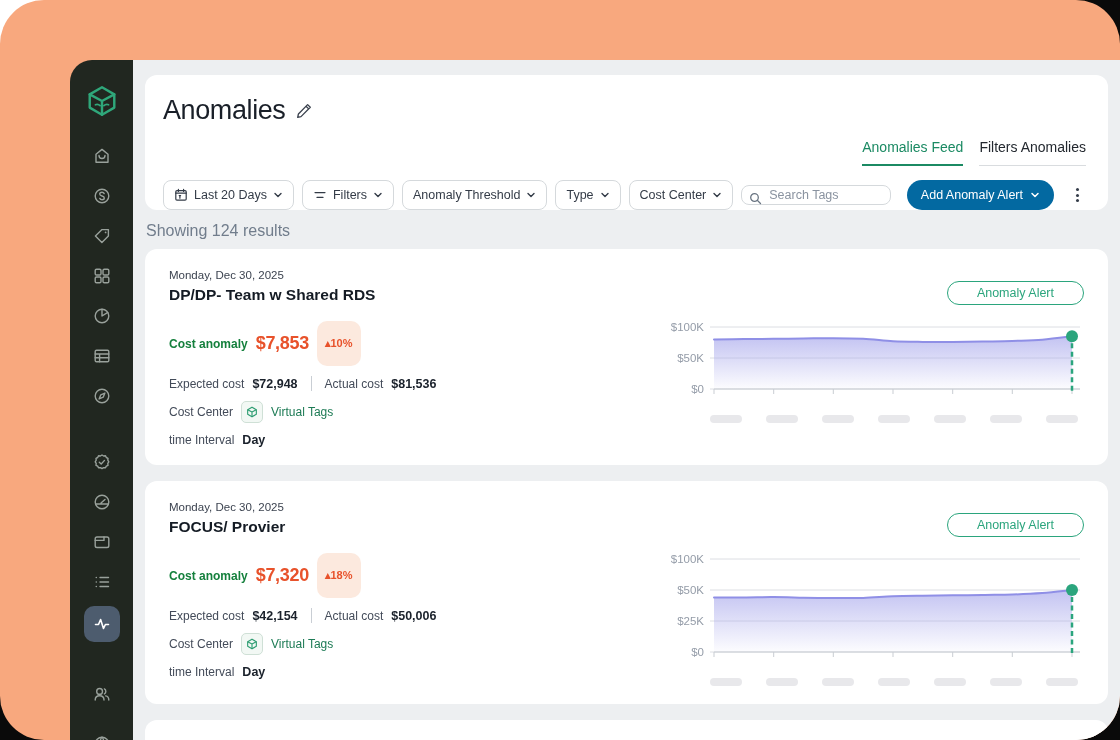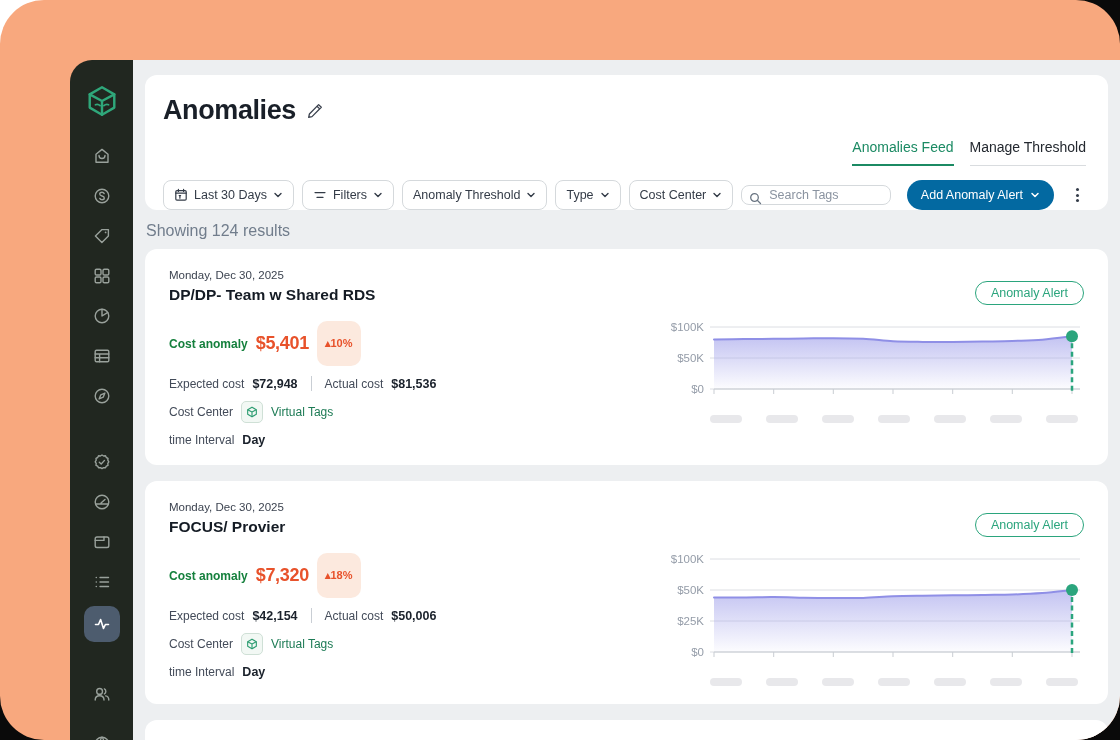--- a/index.html
+++ b/index.html
@@ -22,21 +22,21 @@
   .nav-group.g2{margin-top:46px;}
   .nav-item{width:20px;height:20px;display:flex;align-items:center;justify-content:center;cursor:pointer;}
   .nav-item.active{width:36px;height:36px;background:#4D5C6E;border-radius:10px;margin-top:-6px;}
   .nav-users{margin-top:42px;}
   .nav-globe{margin-top:30px;}
   
   .main{flex:1;background:#EDEFF1;padding:15px 12px 0 12px;display:flex;flex-direction:column;overflow:hidden;}
   .panel{background:#fff;border-radius:12px;}
   .header-card{padding:20px 22px 0 18px;height:165px;box-sizing:border-box;}
   .page-title-row{display:flex;align-items:center;gap:10px;}
-  h1{margin:0;font-size:27px;font-weight:700;color:#191F28;letter-spacing:-0.4px;}
+  h1{margin:0;font-size:27px;font-weight:400;color:#191F28;letter-spacing:-0.4px;}
   .tabs{display:flex;gap:16px;margin-top:13px;justify-content:flex-end;}
   .tab{font-size:14px;padding-bottom:9px;cursor:pointer;}
   .tab.active{color:#1B8A63;border-bottom:2px solid #1B8A63;font-weight:500;}
   .tab.inactive{color:#23282F;border-bottom:1px solid #D9DCDF;}
   .filter-row{display:flex;align-items:center;gap:8px;margin-top:14px;}
   .chip{display:flex;align-items:center;gap:6px;height:28px;padding:0 10px;border:1px solid #D5D9DC;border-radius:8px;background:#fff;font-size:12.5px;color:#333B47;cursor:pointer;white-space:nowrap;}
   .search-box{position:relative;}
   .search-box input{height:20px;width:150px;box-sizing:border-box;border:1px solid #D5D9DC;border-radius:8px;padding:0 8px 0 27px;font-size:12.5px;color:#333B47;outline:none;font-family:"Liberation Sans",sans-serif;}
   .search-box input::placeholder{color:#8A93A0;}
   .search-box svg{position:absolute;left:8px;top:7px;}
@@ -52,21 +52,21 @@
   .row{display:flex;align-items:center;gap:8px;margin-top:10px;font-size:12px;color:#434B59;}
   .row.first{margin-top:17px;}
   .lbl-strong{font-weight:700;color:#15803d;}
   .anomaly-val{font-size:18px;font-weight:700;color:#E8522B;letter-spacing:-0.3px;}
   .pct-pill{background:#FCE9DE;color:#E8522B;font-size:11px;font-weight:700;padding:16px 8px;border-radius:10px;}
   .val{font-weight:700;color:#1A212B;font-size:12.5px;}
   .vdiv{width:1px;height:15px;background:#C9CED4;margin:0 5px;}
   .cc-chip{width:20px;height:20px;border:1px solid #CFE0D6;background:#F2F8F4;border-radius:5px;display:flex;align-items:center;justify-content:center;}
   .cc-val{color:#1D7B55;font-size:12px;}
   .right-col{position:relative;}
-  .alert-badge{position:absolute;top:12px;right:0;border:1.5px solid #2BA57D;color:#2BA57D;font-size:12.5px;padding:4px 15px;border-radius:999px;background:#fff;cursor:pointer;white-space:nowrap;}
+  .alert-badge{position:absolute;top:12px;right:0;border:1.5px solid #2BA57D;color:#2BA57D;font-size:12.5px;padding:4px 29px;border-radius:999px;background:#fff;cursor:pointer;white-space:nowrap;}
   .chart-wrap{margin-top:48px;}
   .skel-row{display:flex;justify-content:space-between;margin:4px 0 0 46px;width:368px;}
   .skel{width:32px;height:8px;border-radius:4px;background:#E8E8EB;display:block;}
   .card.partial{height:120px;box-sizing:border-box;}
   svg{display:block;}
   .icon-stroke{stroke:#99A19B;fill:none;stroke-width:1.4;stroke-linecap:round;stroke-linejoin:round;}
   .icon-white{stroke:#fff;fill:none;stroke-width:1.6;stroke-linecap:round;stroke-linejoin:round;}
 </style>
 </head>
 <body>
@@ -192,32 +192,32 @@
         <h1>Anomalies</h1>
         <svg width="18" height="18" viewBox="0 0 18 18" style="cursor:pointer">
             <g fill="none" stroke="#3A414D" stroke-width="1.3" stroke-linejoin="round">
               <path d="M12.6 2.6 L15.3 5.3 L6 14.6 L2.7 15.3 L3.4 12 Z"></path>
               <path d="M11 4.2 L13.7 6.9"></path>
             </g>
           </svg>
       </div>
       <div class="tabs">
         <div class="tab active">Anomalies Feed</div>
-        <div class="tab inactive">Manage Threshold</div>
+        <div class="tab inactive">Filters Anomalies</div>
       </div>
       <div class="filter-row">
         <div class="chip">
           <svg width="14" height="14" viewBox="0 0 14 14">
               <g fill="none" stroke="#333B47" stroke-width="1.2" stroke-linecap="round">
                 <rect x="1.8" y="2.6" width="10.4" height="9.6" rx="1.2"></rect>
                 <path d="M4.4 1.4 V3.4 M9.6 1.4 V3.4 M1.8 5.2 H12.2"></path>
                 <path d="M5.2 7.6 h1.4 M5.9 7.6 v2.6"></path>
               </g>
             </svg>
-          <span>Last 30 Days</span>
+          <span>Last 20 Days</span>
           <svg width="10" height="10" viewBox="0 0 10 10">
               <path d="M2 3.5 L5 6.5 L8 3.5" fill="none" stroke="#333B47" stroke-width="1.4" stroke-linecap="round" stroke-linejoin="round"></path>
             </svg>
         </div>
         <div class="chip">
           <svg width="14" height="14" viewBox="0 0 14 14">
               <g fill="none" stroke="#333B47" stroke-width="1.2" stroke-linecap="round">
                 <path d="M2 4.6 H12 M4 9.4 H10"></path>
               </g>
             </svg>
@@ -271,21 +271,21 @@
 
     <div class="cards">
 
       <div class="panel card">
         <div class="card-grid">
           <div>
             <div class="card-date">Monday, Dec 30, 2025</div>
             <div class="card-title">DP/DP- Team w Shared RDS</div>
             <div class="row first">
               <span class="lbl-strong">Cost anomaly</span>
-              <span class="anomaly-val">$5,401</span>
+              <span class="anomaly-val">$7,853</span>
               <span class="pct-pill">▴10%</span>
             </div>
             <div class="row">
               <span>Expected cost</span>
               <span class="val">$72,948</span>
               <span class="vdiv"></span>
               <span>Actual cost</span>
               <span class="val">$81,536</span>
             </div>
             <div class="row">

